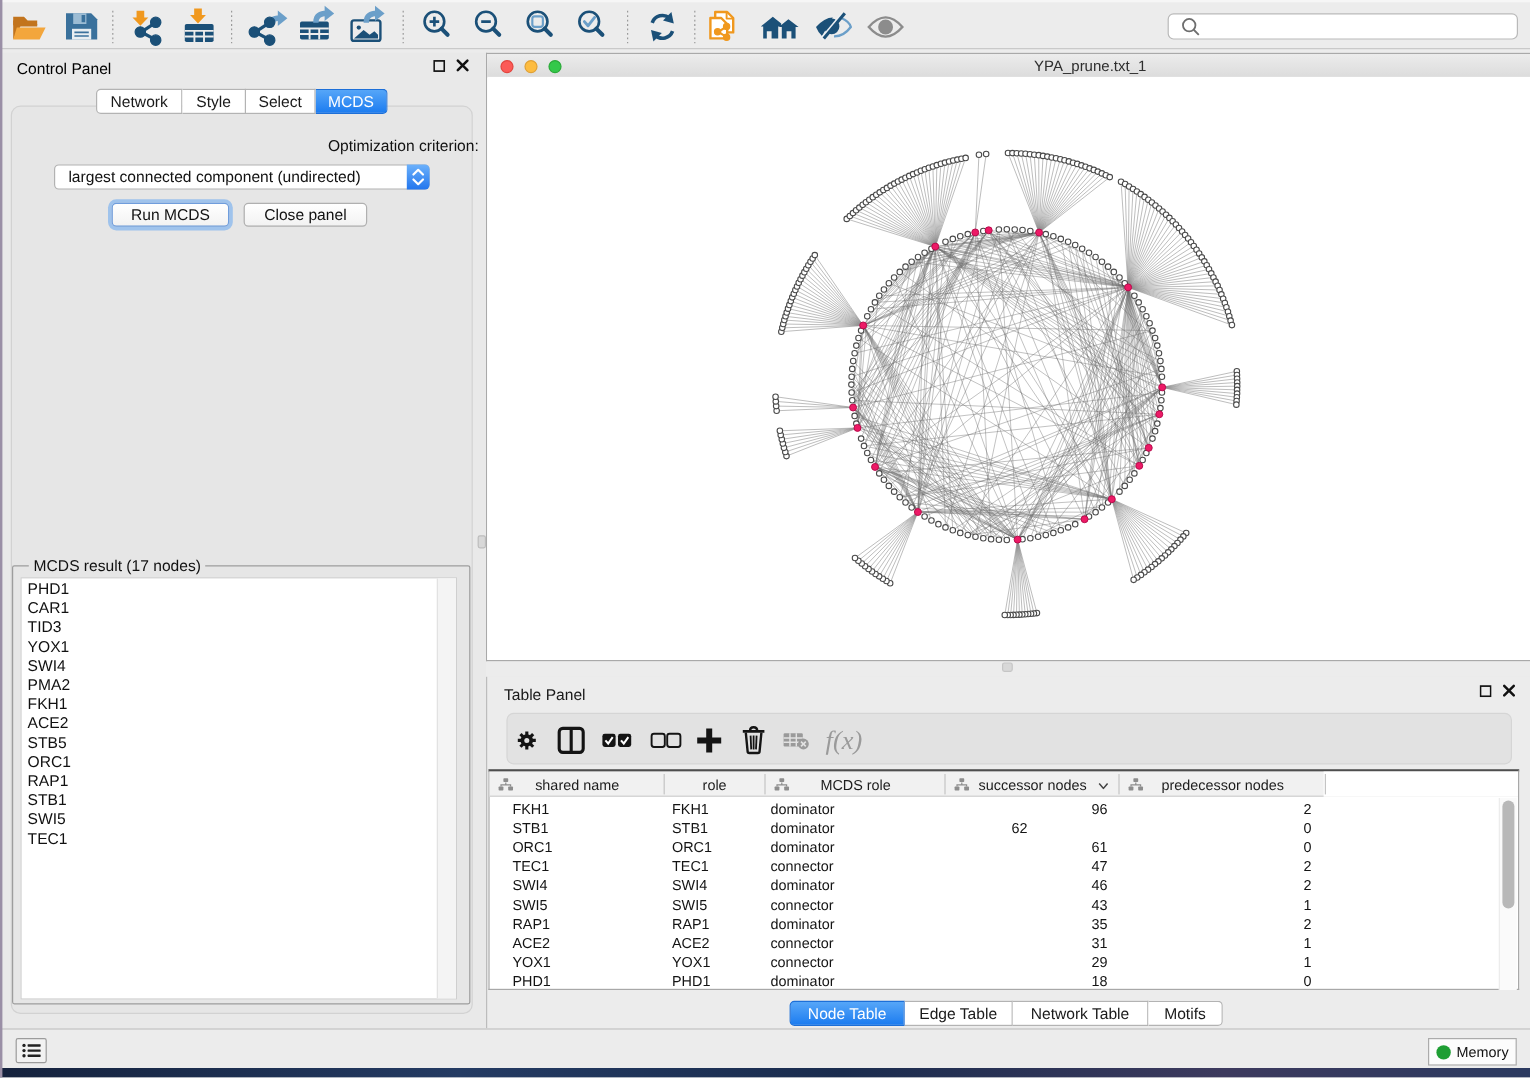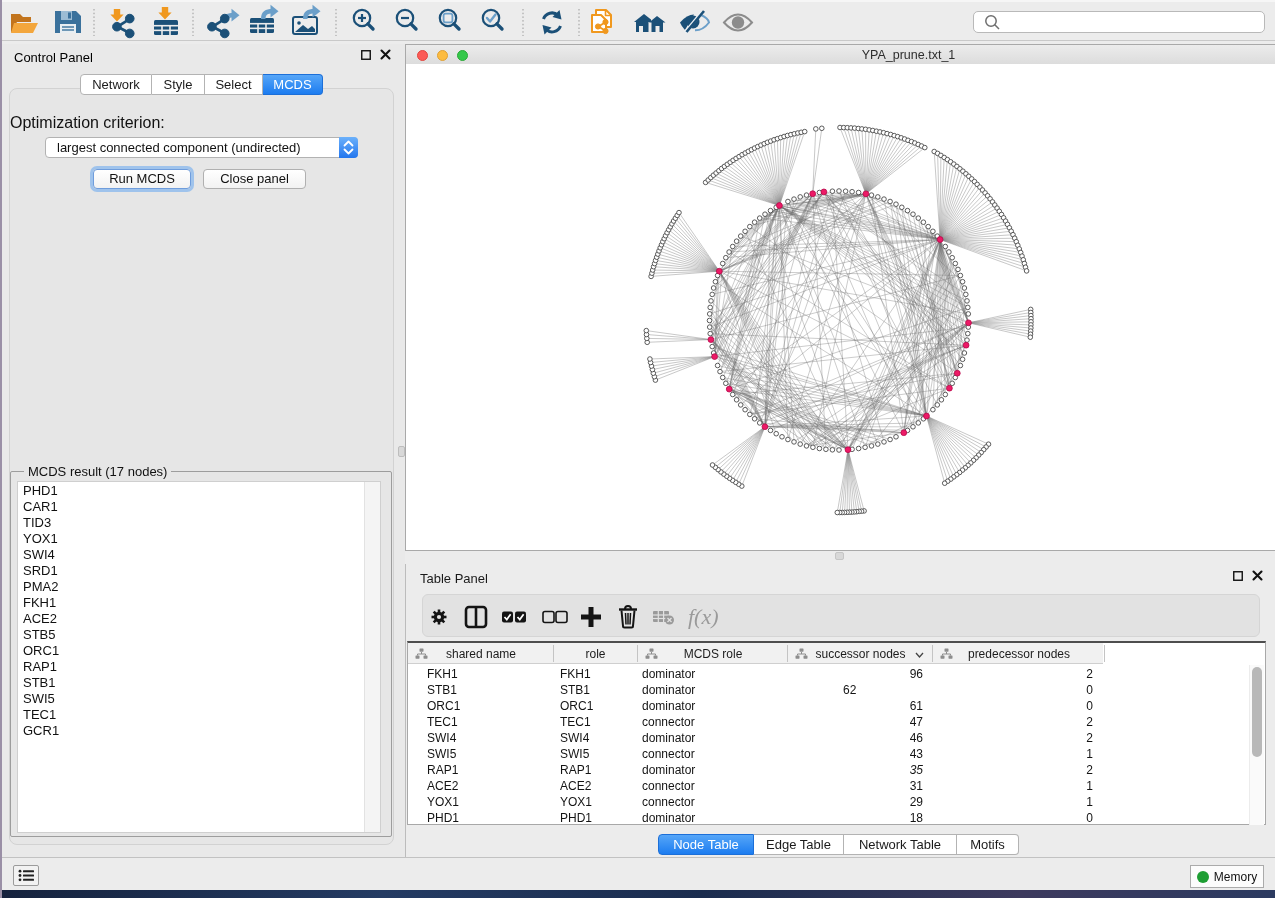--- a/index.html
+++ b/index.html
@@ -14,21 +14,21 @@
 
 #leftpanel { left:0; top:44px; width:405px; height:813px; background:#e9e9e9; }
 #cp-title { position:absolute; left:14px; top:6px; font-size:13px; color:#000000; }
 .winbtns { position:absolute; top:5px; display:flex; gap:9px; }
 #cp-body { position:absolute; left:9px; top:44px; width:385px; height:757px; background:#e6e6e6; border:1px solid #d2d2d2; border-radius:8px; }
 .tabbar { position:absolute; display:flex; font-size:13px; z-index:5; }
 .tab { background:#fff; border:1px solid #b3b3b3; border-left:none; color:#1a1a1a; display:flex; align-items:center; justify-content:center; }
 .tab:first-child { border-left:1px solid #b3b3b3; border-radius:4px 0 0 4px; }
 .tab:last-child { border-radius:0 4px 4px 0; }
 .tab.sel { background:linear-gradient(#56a6f8,#1c7cf0); border-color:#1c6fd8; color:#fff; }
-#opt-label { position:absolute; left:0; top:25px; width:389px; text-align:left; font-size:16px; color:#111; }
+#opt-label { position:absolute; left:0; top:25px; width:389px; text-align:right; font-size:13px; color:#111; }
 #dropdown { position:absolute; left:35px; top:48px; width:313px; height:21px; background:#fff; border:1px solid #b2b2b2; border-radius:4px; font-size:13px; color:#111; line-height:19px; padding-left:11px; }
 #dd-btn { position:absolute; right:-1px; top:-1px; width:19px; height:21px; background:linear-gradient(#6cb1fb,#2276ee); border-radius:0 4px 4px 0; }
 .btn { position:absolute; height:20px; background:linear-gradient(#ffffff,#f2f2f2); border:1px solid #b0b0b0; border-radius:4px; font-size:13px; color:#111; text-align:center; line-height:18px; }
 #btn-run { left:83px; top:80px; width:98px; box-shadow:0 0 0 3px rgba(100,165,240,.55); border-color:#6f9ddc; }
 #btn-close { left:193px; top:80px; width:103px; }
 #groupbox { position:absolute; left:0px; top:382px; width:382px; height:366px; border:1px solid #9d9d9d; border-radius:2px; }
 #gb-title { position:absolute; left:13px; top:-8px; background:#e6e6e6; padding:0 4px; font-size:13px; color:#111; }
 #listbox { position:absolute; left:6px; top:9px; width:364px; height:352px; padding-top:1px; background:#fff; border:1px solid #cfcfcf; font-size:13px; color:#111; }
 #listbox .li { height:16px; line-height:16px; padding-left:5px; }
 #listbox .scroll { position:absolute; right:0; top:0; width:16px; height:100%; background:#f4f4f4; border-left:1px solid #e2e2e2; }
@@ -229,31 +229,29 @@
     <div class="btn" id="btn-run">Run MCDS</div>
     <div class="btn" id="btn-close">Close panel</div>
     <div id="groupbox">
       <div id="gb-title">MCDS result (17 nodes)</div>
       <div id="listbox">
         <div class="li">PHD1</div>
           <div class="li">CAR1</div>
           <div class="li">TID3</div>
         <div class="li">YOX1</div>
           <div class="li">SWI4</div>
-          <div class="li">SRD1</div>
           <div class="li">PMA2</div>
         <div class="li">FKH1</div>
           <div class="li">ACE2</div>
           <div class="li">STB5</div>
           <div class="li">ORC1</div>
         <div class="li">RAP1</div>
           <div class="li">STB1</div>
           <div class="li">SWI5</div>
           <div class="li">TEC1</div>
-        <div class="li">GCR1</div>
         <div class="scroll"></div>
       </div>
     </div>
   </div>
 </div>
 
 <div class="abs" id="netwin">
   <div id="titlebar">
     <div class="tl" style="left:11px; background:#fc5b57; border:0.5px solid #e2463f;"></div>
     <div class="tl" style="left:31px; background:#fdbc40; border:0.5px solid #e0a135;"></div>
@@ -730,21 +728,21 @@
 <div class="tc" style="left:19px;">SWI5</div>
 <div class="tc" style="left:152px;">SWI5</div>
 <div class="tc" style="left:234px;">connector</div>
 <div class="tc" style="left:435px;width:80px;text-align:right;">43</div>
 <div class="tc" style="left:605px;width:80px;text-align:right;">1</div>
 </div>
       <div class="trow" style="top:119px;">
 <div class="tc" style="left:19px;">RAP1</div>
 <div class="tc" style="left:152px;">RAP1</div>
 <div class="tc" style="left:234px;">dominator</div>
-<div class="tc" style="left:435px;width:80px;text-align:right;font-style:italic;">35</div>
+<div class="tc" style="left:435px;width:80px;text-align:right;">35</div>
 <div class="tc" style="left:605px;width:80px;text-align:right;">2</div>
 </div>
       <div class="trow" style="top:135px;">
 <div class="tc" style="left:19px;">ACE2</div>
 <div class="tc" style="left:152px;">ACE2</div>
 <div class="tc" style="left:234px;">connector</div>
 <div class="tc" style="left:435px;width:80px;text-align:right;">31</div>
 <div class="tc" style="left:605px;width:80px;text-align:right;">1</div>
 </div>
       <div class="trow" style="top:151px;">

